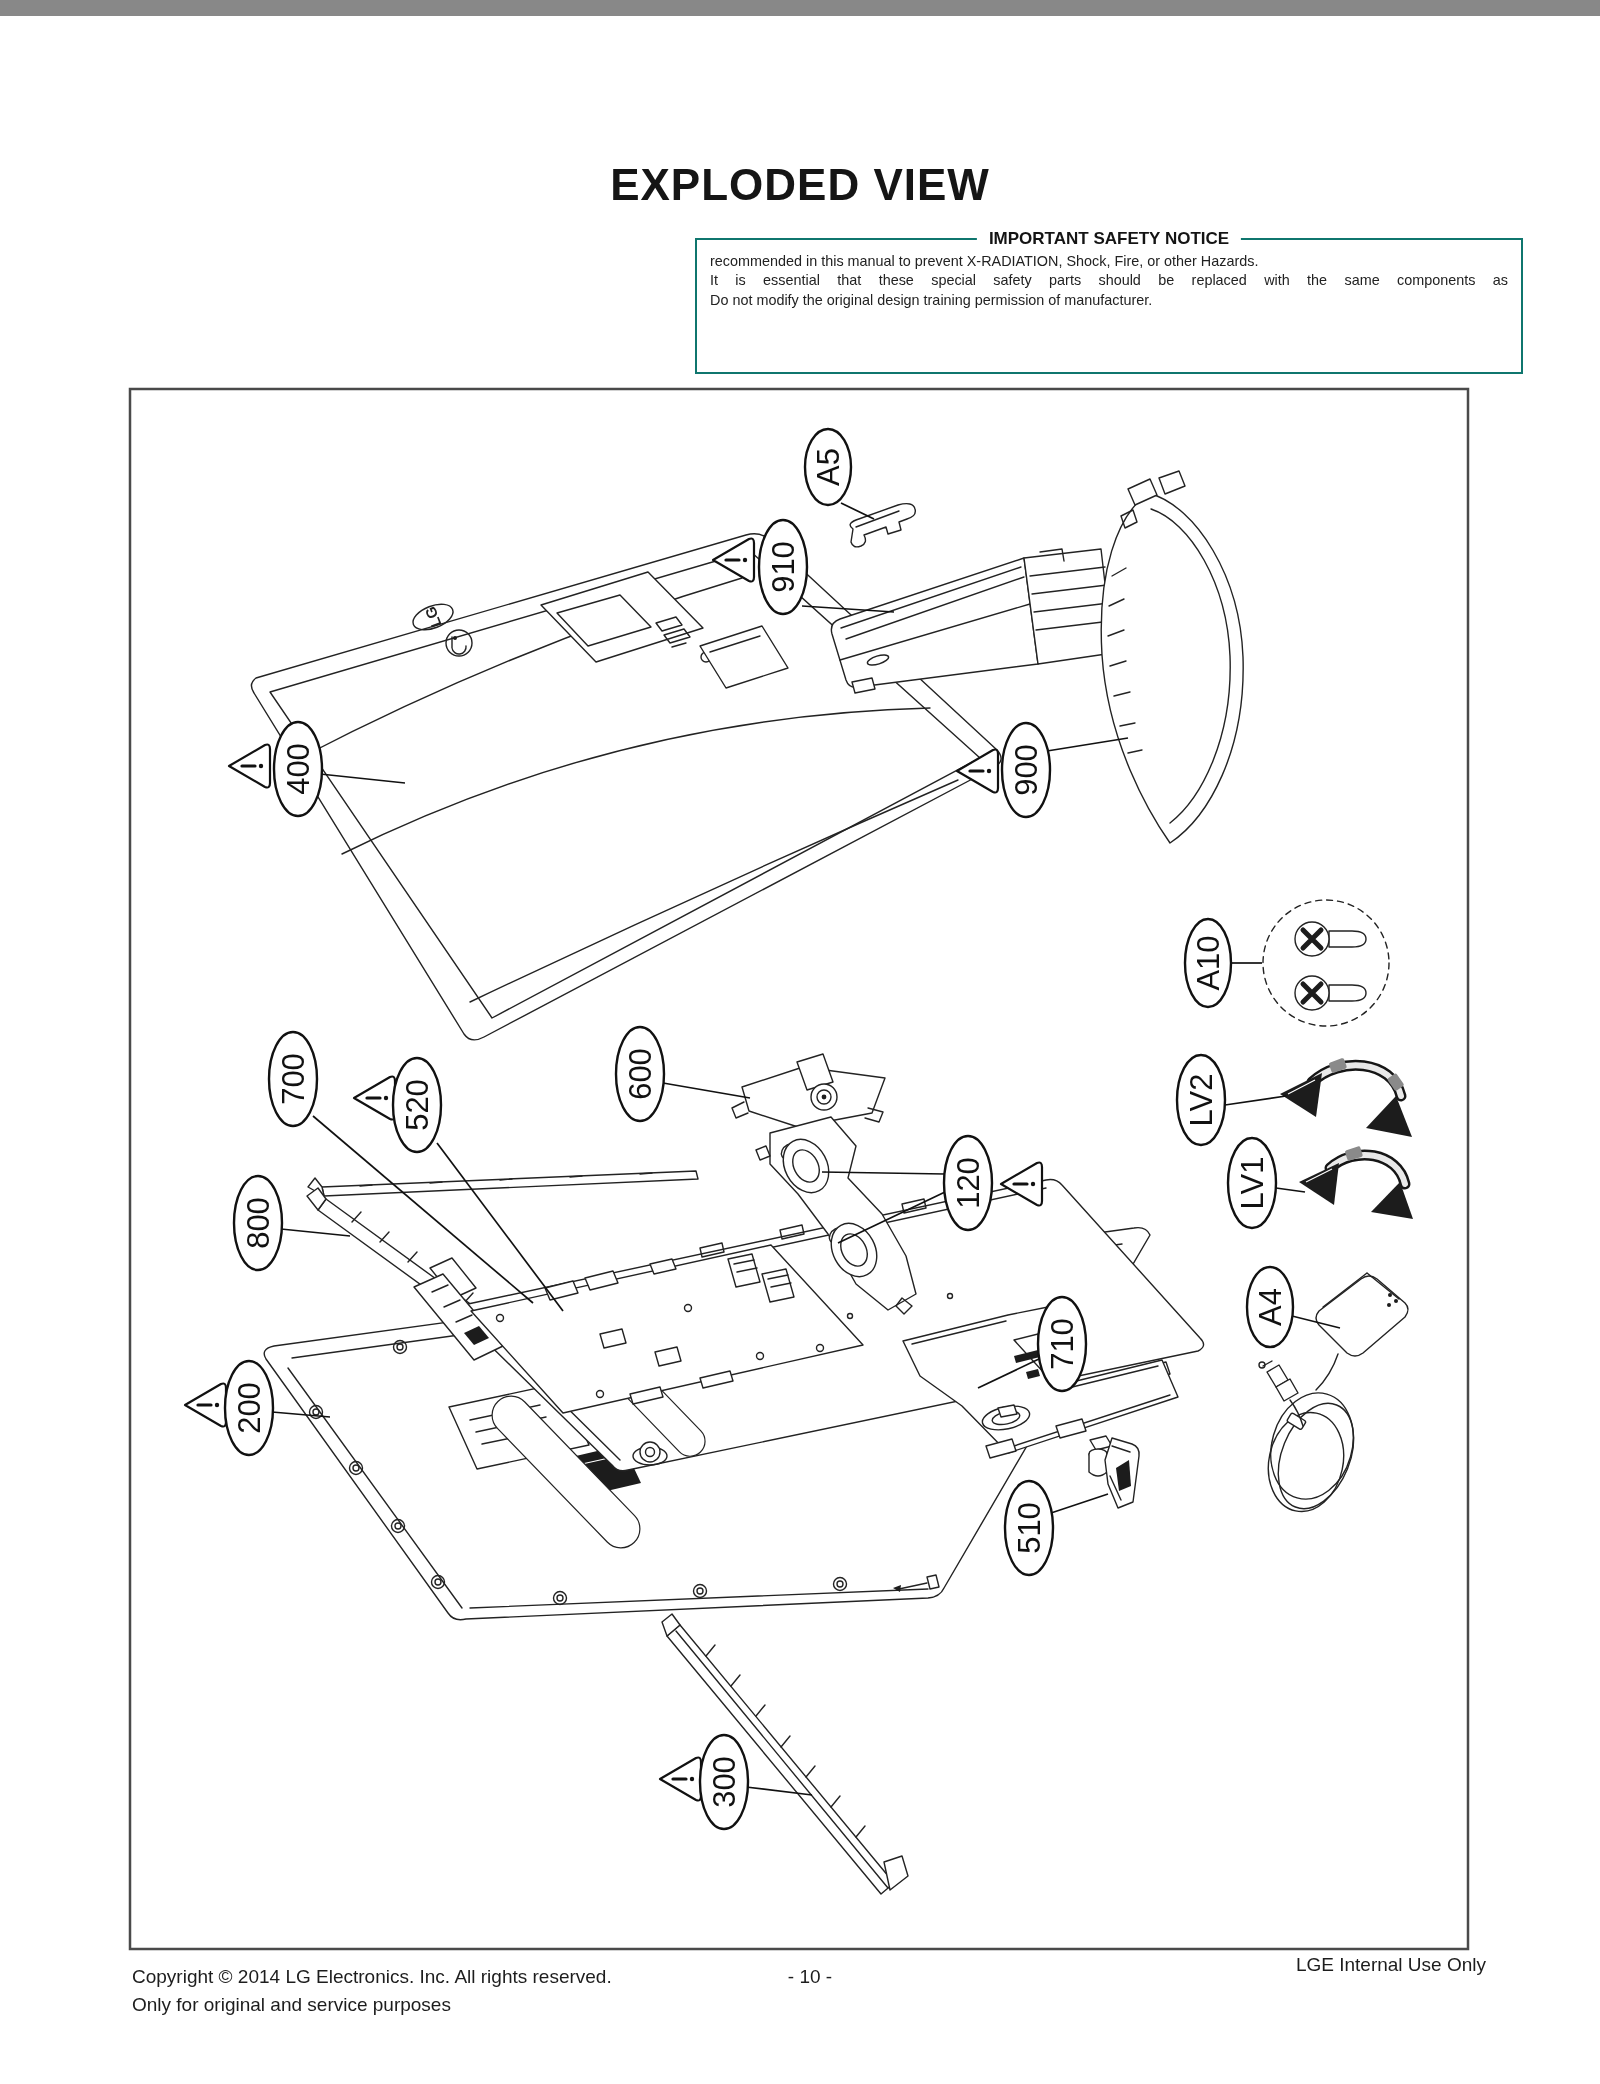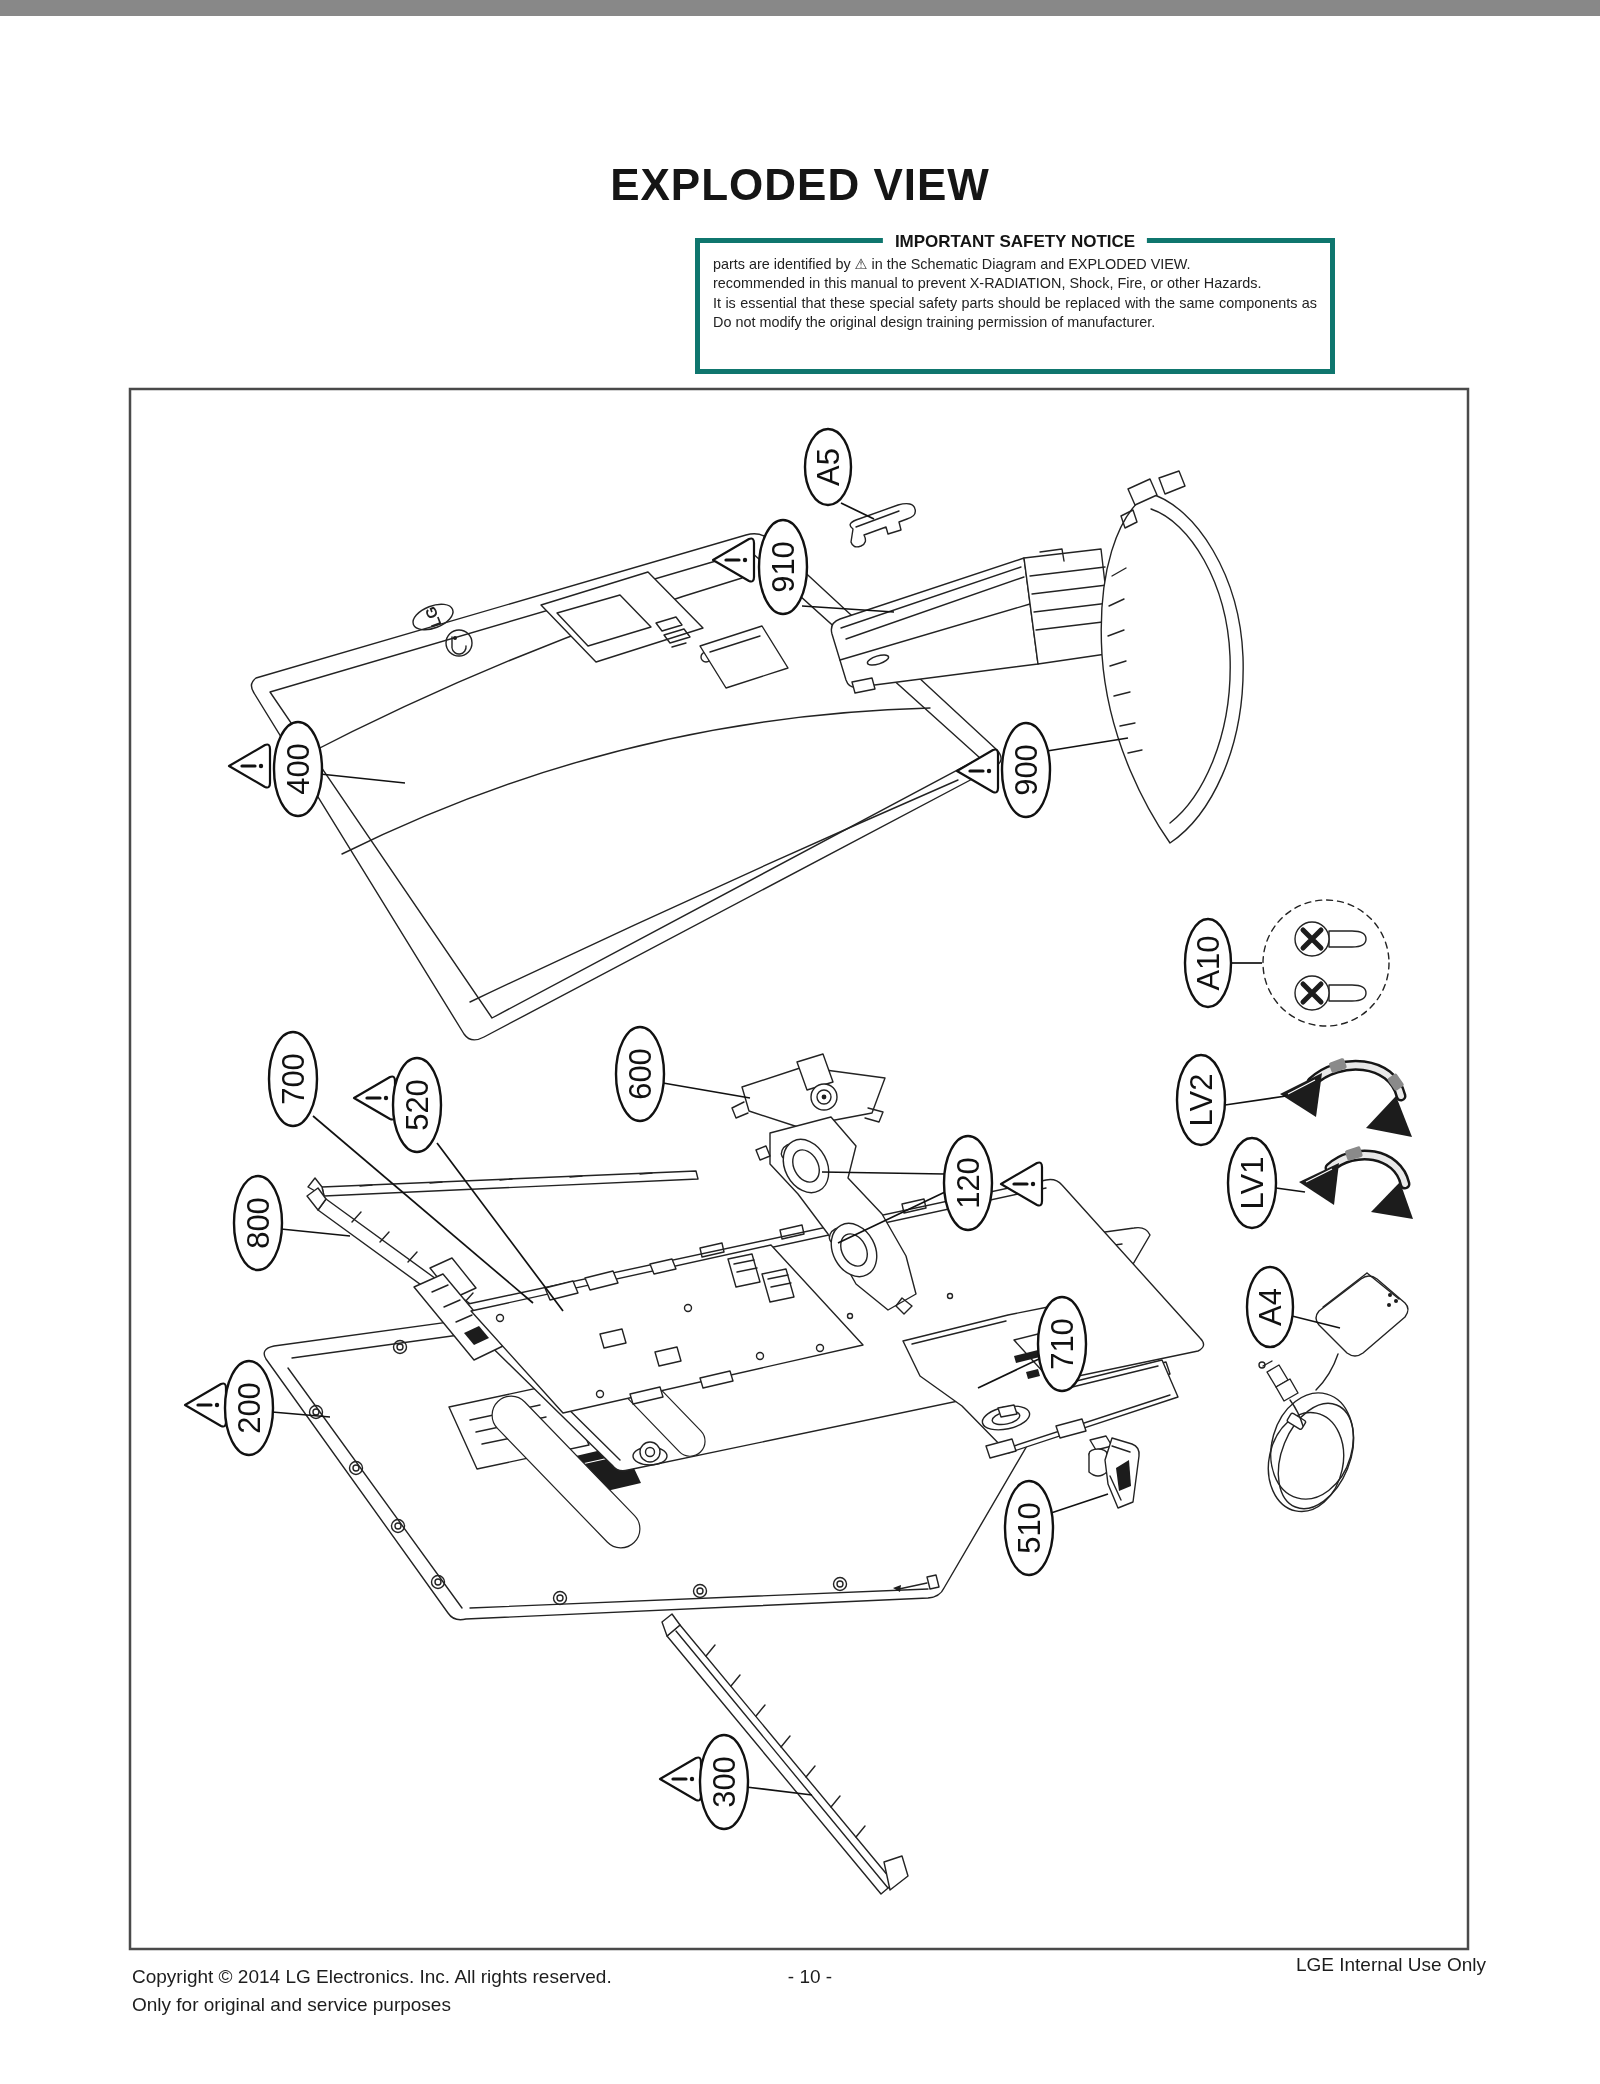--- a/index.html
+++ b/index.html
@@ -1,20 +1,20 @@
 <!DOCTYPE html>
 <html><head>
 <meta charset="utf-8">
 <style>
   html,body{margin:0;padding:0;background:#888;}
   .page{position:relative;width:1600px;height:2084px;background:#ffffff;margin:16px auto;overflow:hidden;
         font-family:"Liberation Sans","DejaVu Sans",sans-serif;color:#1b1b1b;}
   .page-title{position:absolute;top:144px;left:0;width:1600px;text-align:center;
         font-size:44px;font-weight:bold;letter-spacing:1px;color:#151515;}
-  .notice{position:absolute;left:695px;top:222px;width:640px;height:136px;border:5px solid #0f766e;box-sizing:border-box;}
+  .notice{position:absolute;left:695px;top:222px;width:828px;height:136px;border:2px solid #0f766e;box-sizing:border-box;}
   .notice-title{position:absolute;top:-11px;left:50%;transform:translateX(-50%);background:#fff;
         padding:0 12px;font-size:17px;font-weight:bold;white-space:nowrap;color:#141414;}
   .notice-body{position:absolute;left:13px;right:13px;top:12px;font-size:14.4px;line-height:19.4px;color:#222;}
   .nl{white-space:nowrap;}
   .nl.just{white-space:normal;text-align:justify;text-align-last:justify;}
   svg text.co{font-family:"Liberation Sans","DejaVu Sans",sans-serif;font-size:31px;font-weight:500;fill:#111;}
   svg text.logo-txt{font-family:"Liberation Sans","DejaVu Sans",sans-serif;font-size:15px;font-weight:bold;fill:#222;}
   .s{stroke:#232323;fill:none;stroke-width:1.4;stroke-linejoin:round;stroke-linecap:round;}
   .sw{stroke:#232323;fill:#fff;stroke-width:1.4;stroke-linejoin:round;stroke-linecap:round;}
   .sw2{stroke:#232323;fill:#fff;stroke-width:1.2;stroke-linejoin:round;}
@@ -28,21 +28,20 @@
 </head>
 <body>
 
 <div class="page">
 
   <div class="page-title">EXPLODED VIEW</div>
 
   <div class="notice">
     <div class="notice-title">IMPORTANT SAFETY NOTICE</div>
     <div class="notice-body">
-      <div class="nl">parts are identified by  ⚠  in the Schematic Diagram and EXPLODED VIEW.</div>
       <div class="nl">recommended in this manual to prevent X-RADIATION, Shock, Fire, or other Hazards.</div>
       <div class="nl just">It is essential that these special safety parts should be replaced with the same components as</div>
       <div class="nl">Do not modify the original design training permission of manufacturer.</div>
     </div>
   </div>
 
   <svg width="1600" height="2084" viewBox="0 0 1600 2084" style="position:absolute;left:0;top:0;">
     <rect class="frame" x="130" y="373" width="1338" height="1560"></rect>
 
     <g>

